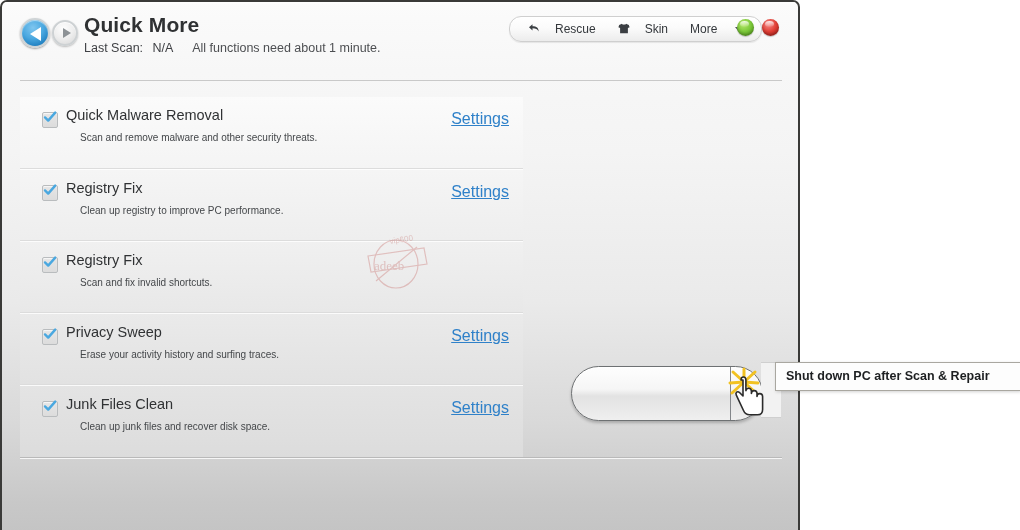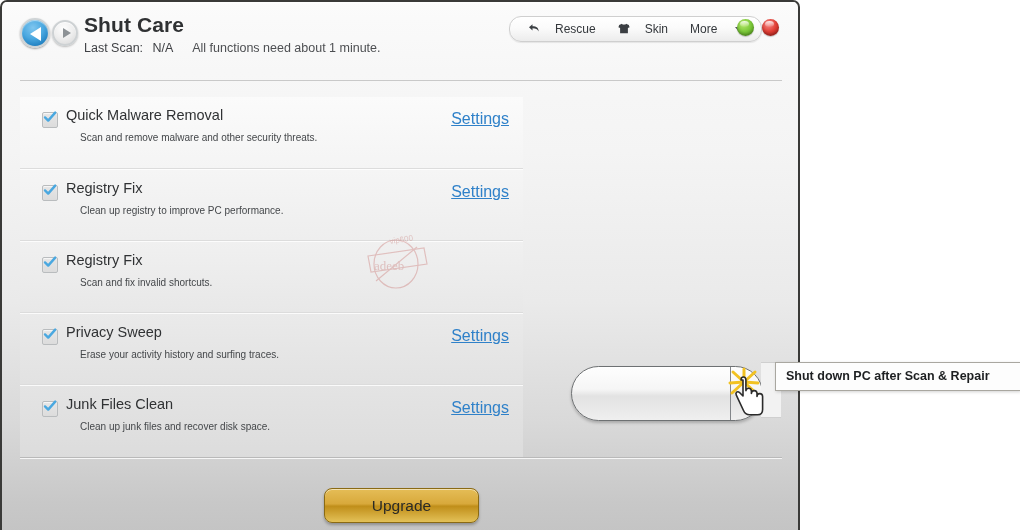--- a/index.html
+++ b/index.html
@@ -390,21 +390,21 @@
     <div id="nav-buttons">
       <div class="nav-btn" id="nav-fwd">
         <span class="arrow-right"></span>
       </div>
       <div class="nav-btn" id="nav-back">
         <span class="arrow-left"></span>
       </div>
     </div>
 
     <div id="title-block">
-      <div id="page-title">Shut Care</div>
+      <div id="page-title">Quick More</div>
       <div id="subtitle-row">
         <span class="lbl">Last Scan:</span>
         <span class="val">N/A</span>
         <span class="hint">All functions need about 1 minute.</span>
       </div>
     </div>
 
     <div id="toolbar">
       <div class="tb-item">
         <span class="tb-icon">
@@ -504,21 +504,20 @@
       <text x="20" y="36" font-family="'Liberation Serif', serif" font-size="13" fill="#bb5450">adeeb</text>
       <text x="36" y="10" font-family="'Liberation Sans', sans-serif" font-size="8" fill="#bb5450" transform="rotate(-9 36 10)">vip600</text>
     </svg>
   </div>
 
   <div id="scan-now-button">
     <div id="scan-split-divider"></div>
   </div>
 
   <div id="footer-divider"></div>
-  <div id="upgrade-button">Upgrade</div>
 </div>
 
 <div id="menu-backing"></div>
 
 <div id="scan-menu">
   <div class="menu-item second">Shut down PC after Scan &amp; Repair</div>
 </div>
 
 <div id="cursor">
   <svg width="52" height="56" viewBox="0 0 52 56" aria-hidden="true">

